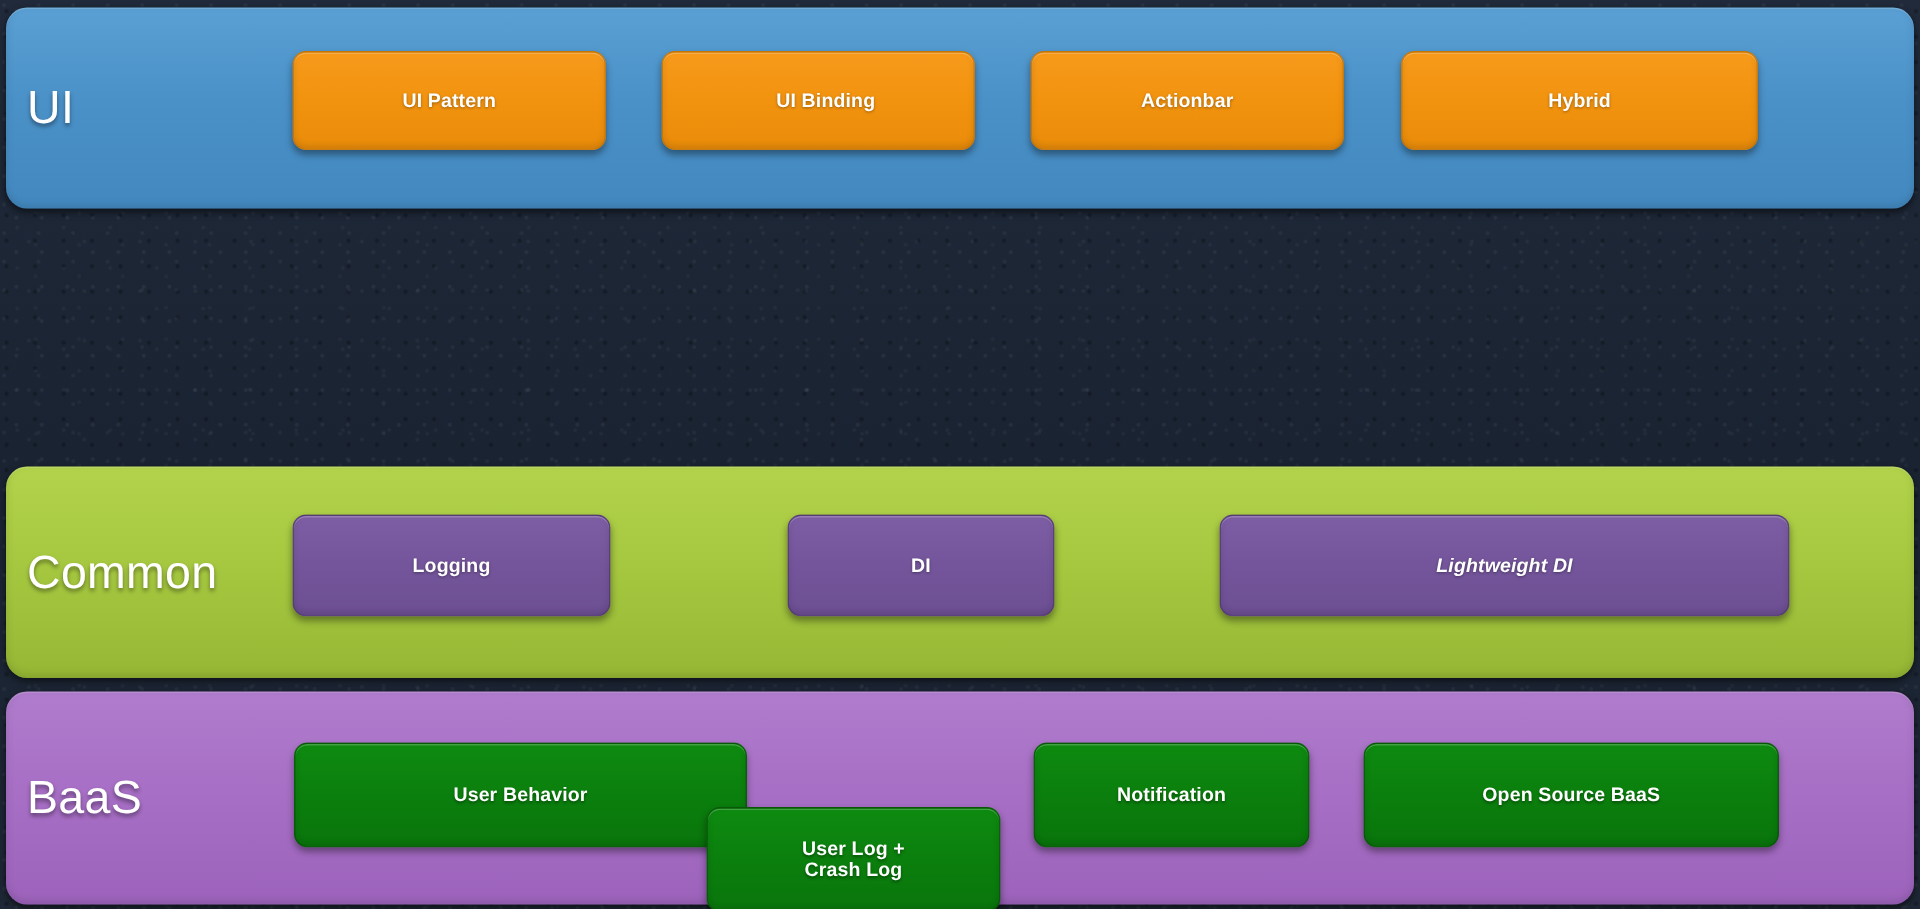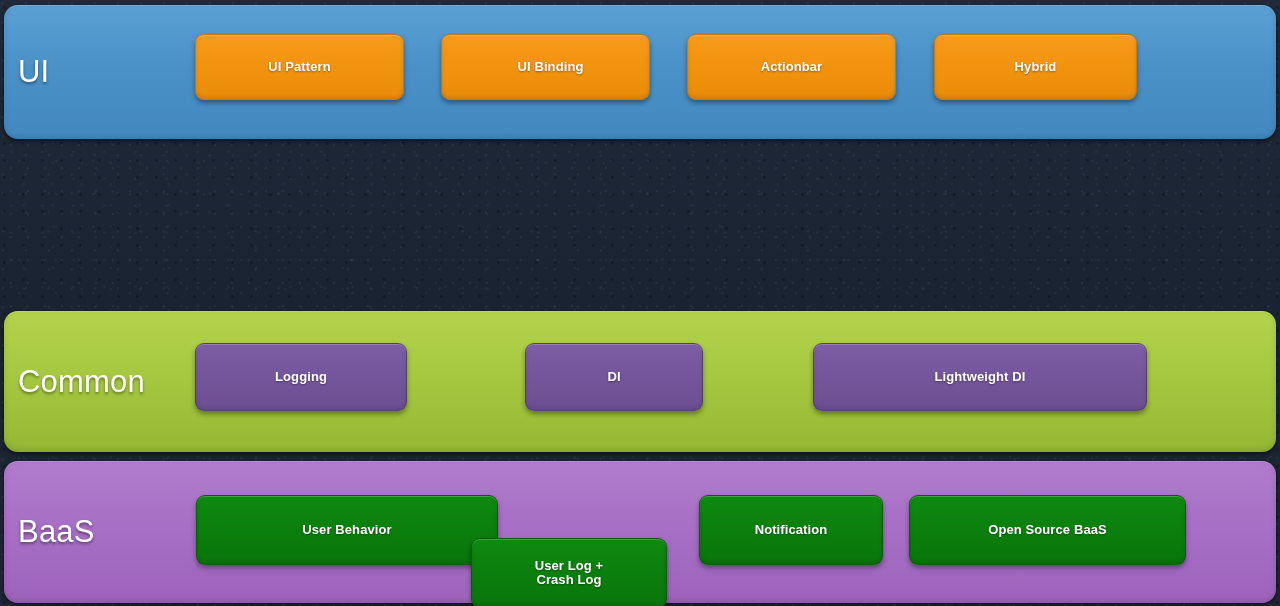--- a/index.html
+++ b/index.html
@@ -120,39 +120,39 @@
 
   <div class="band band-ui">
     <div class="band-label">UI</div>
 
     <div class="box box-orange" style="left:191px; top:29px; width:209px; height:66px;">UI Pattern</div>
 
     <div class="box box-orange" style="left:437px; top:29px; width:209px; height:66px;padding-left:16px;">UI Binding</div>
 
     <div class="box box-orange" style="left:683px; top:29px; width:209px; height:66px;">Actionbar</div>
 
-    <div class="box box-orange" style="left:930px; top:29px; width:203px; height:66px;">Hybrid</div>
+    <div class="box box-orange" style="left:930px; top:29px; width:238px; height:66px;">Hybrid</div>
   </div>
 
 
   <div class="band band-common">
     <div class="band-label">Common</div>
 
     <div class="box box-purple" style="left:191px; top:32px; width:212px; height:68px;">Logging</div>
 
     <div class="box box-purple" style="left:521px; top:32px; width:178px; height:68px;">DI</div>
 
-    <div class="box box-purple" style="left:809px; top:32px; width:334px; height:68px;">Lightweight DI</div>
+    <div class="box box-purple" style="left:809px; top:32px; width:380px; height:68px;font-style:italic;">Lightweight DI</div>
   </div>
 
   <div class="band band-baas">
     <div class="band-label">BaaS</div>
 
     <div class="box box-green" style="left:192px; top:34px; width:302px; height:70px;">User Behavior</div>
 
     <div class="box box-green two-line" style="left:467px; top:34px; width:196px; height:70px;">User Log +<br>Crash Log</div>
 
-    <div class="box box-green" style="left:685px; top:34px; width:184px; height:70px;margin-left:10px;">Notification</div>
+    <div class="box box-green" style="left:685px; top:34px; width:184px; height:70px;">Notification</div>
 
     <div class="box box-green" style="left:905px; top:34px; width:277px; height:70px;">Open Source BaaS</div>
   </div>
 
 </div>
 
 </body></html>

